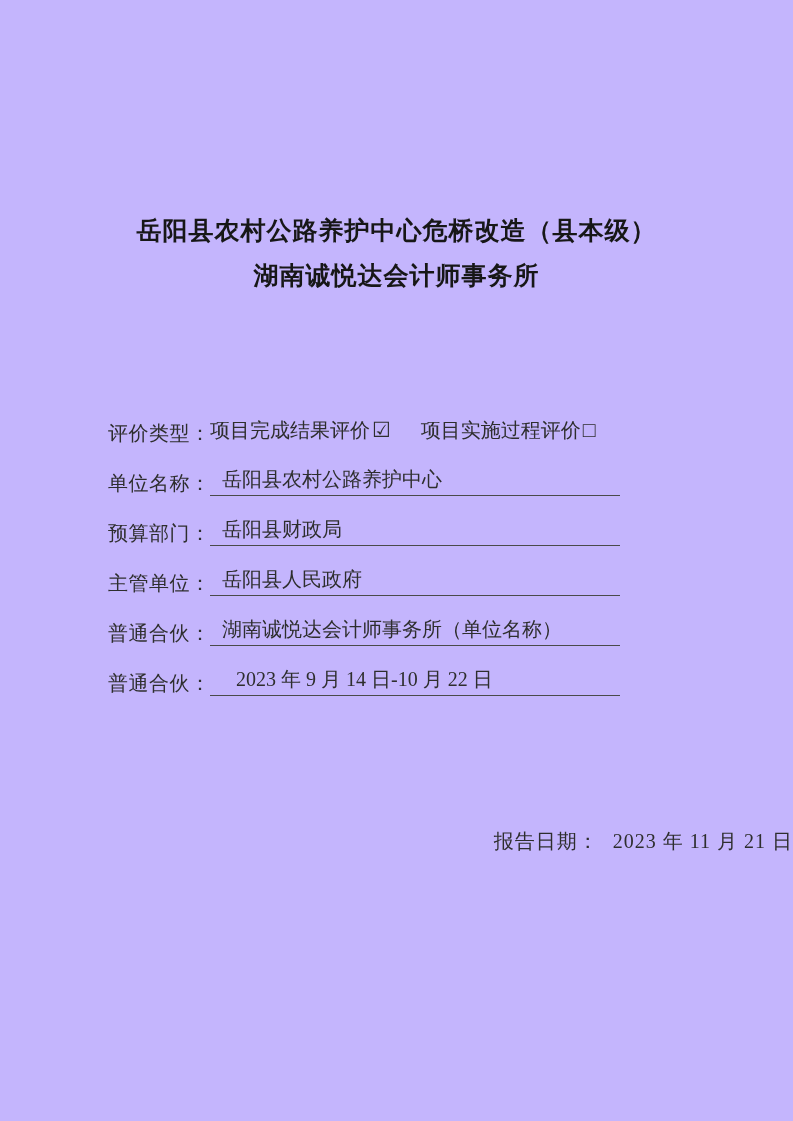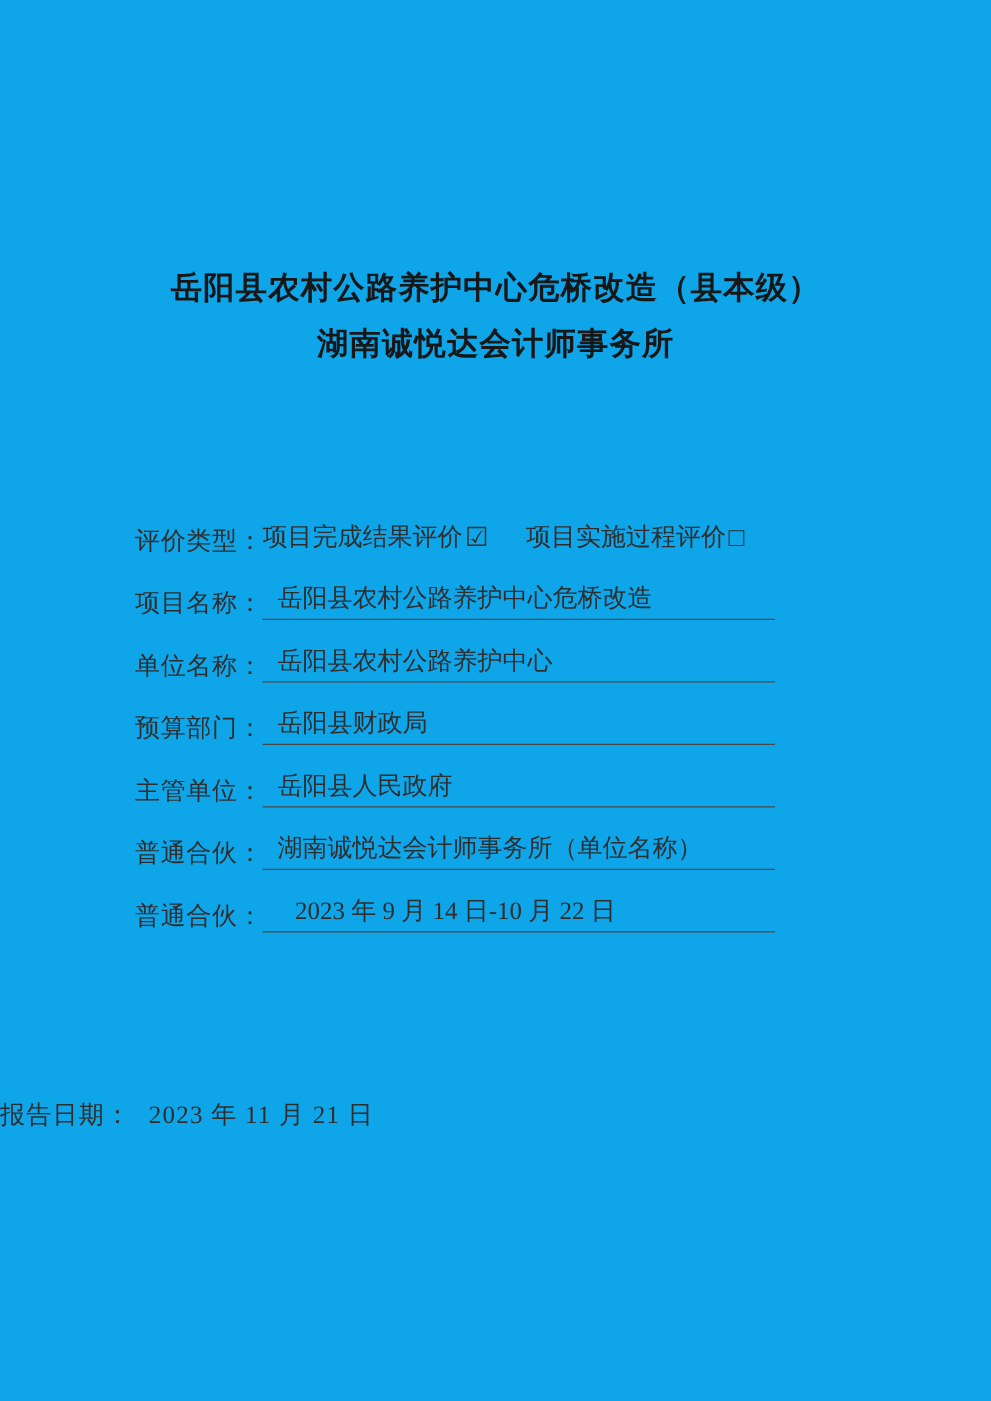--- a/index.html
+++ b/index.html
@@ -5,21 +5,21 @@
   html, body {
     margin: 0;
     padding: 0;
     background: #ffffff;
   }
   .page {
     position: relative;
     width: 793px;
     height: 1121px;
     margin: 0 auto;
-    background: #0ea5e9;
+    background: #c4b5fd;
     overflow: hidden;
     font-family: "Liberation Serif", "DejaVu Serif", serif;
     color: #2a2a2a;
   }
   
   .title-block {
     padding-top: 208px;
     text-align: center;
   }
   .title-line {
@@ -71,21 +71,21 @@
   .checkbox-glyph {
     display: inline-block;
     margin-left: 2px;
     font-size: 21px;
     line-height: 21px;
     color: #2e2e2e;
   }
   
   .report-date {
     margin-top: 132px;
-    text-align: left;
+    text-align: right;
     font-size: 20px;
     letter-spacing: 1px;
     color: #2e2e2e;
     white-space: nowrap;
   }
   .report-date .date-label {
     margin-right: 14px;
   }
 </style>
 </head>
@@ -107,24 +107,20 @@
           <span>项目完成结果评价</span>
           <span class="checkbox-glyph">☑</span>
         </span>
         <span class="type-option">
           <span>项目实施过程评价</span>
           <span class="checkbox-glyph">□</span>
         </span>
       </span>
     </div>
 
-    <div class="field-row">
-      <span class="field-label">项目名称：</span>
-      <span class="field-value">岳阳县农村公路养护中心危桥改造</span>
-    </div>
 
     <div class="field-row">
       <span class="field-label">单位名称：</span>
       <span class="field-value">岳阳县农村公路养护中心</span>
     </div>
 
     <div class="field-row">
       <span class="field-label">预算部门：</span>
       <span class="field-value">岳阳县财政局</span>
     </div>

